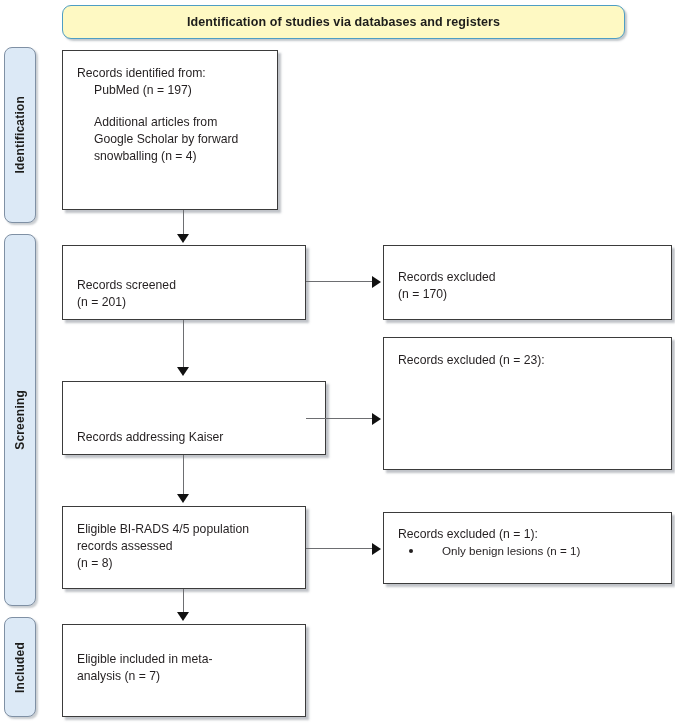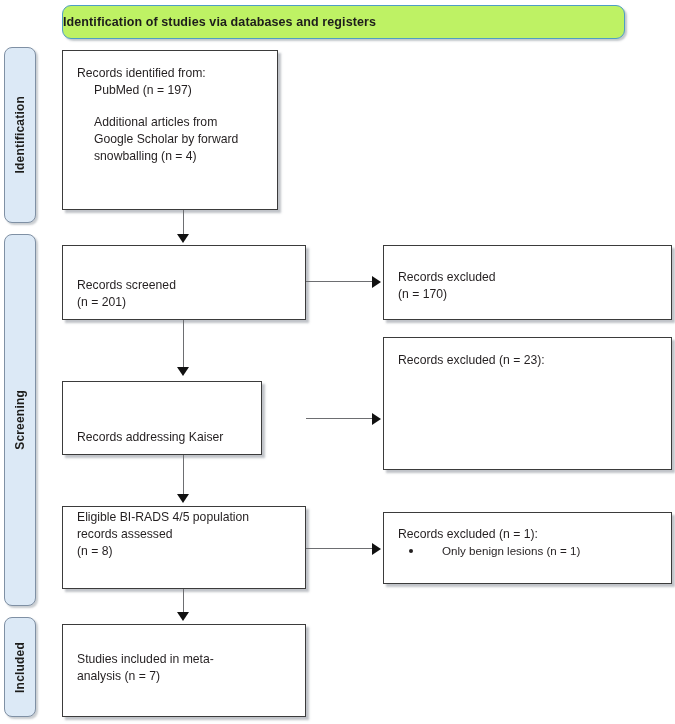--- a/index.html
+++ b/index.html
@@ -19,27 +19,27 @@
     background: #ffffff;
   }
 
   
   .banner {
     position: absolute;
     left: 62px;
     top: 5px;
     width: 563px;
     height: 34px;
-    background: #bef264;
+    background: #fef9c3;
     border: 1.5px solid #4e9ec4;
     border-radius: 9px;
     box-sizing: border-box;
     display: flex;
     align-items: center;
-    justify-content: flex-start;
+    justify-content: center;
     box-shadow: 2px 2px 2px rgba(120,130,140,0.45);
   }
   .banner-text {
     font-size: 12.5px;
     font-weight: bold;
     letter-spacing: 0.1px;
     color: #1d1d1b;
     text-align: center;
   }
 
@@ -110,30 +110,30 @@
     width: 4px;
     height: 4px;
     border-radius: 50%;
     background: #231f20;
   }
 
   
   #box-identified      { left: 62px;  top: 50px;  width: 216px; height: 160px; }
   #box-screened        { left: 62px;  top: 245px; width: 244px; height: 75px;  }
   #box-excluded-170    { left: 383px; top: 245px; width: 289px; height: 75px;  }
-  #box-kaiser          { left: 62px;  top: 381px; width: 200px; height: 74px;  }
+  #box-kaiser          { left: 62px;  top: 381px; width: 264px; height: 74px;  }
   #box-excluded-23     { left: 383px; top: 337px; width: 289px; height: 133px; }
   #box-eligible        { left: 62px;  top: 506px; width: 244px; height: 83px;  }
   #box-excluded-1      { left: 383px; top: 512px; width: 289px; height: 72px;  }
   #box-included        { left: 62px;  top: 624px; width: 244px; height: 93px;  }
 
   
   #box-screened, #box-kaiser { display: flex; flex-direction: column; justify-content: flex-end; padding-top: 8px; }
   #box-excluded-170 { display: flex; flex-direction: column; justify-content: center; }
-  #box-eligible { padding-top: 2px; }
+  #box-eligible { padding-top: 14px; }
   #box-included { padding-top: 26px; }
   #box-excluded-1 { padding-top: 13px; }
 
   
   .v-line {
     position: absolute;
     width: 1.4px;
     background: #6d6e71;
   }
   .h-line {
@@ -250,17 +250,17 @@
     <div class="heading">Records excluded (n = 1):</div>
     <ul class="reasons">
       <li>Only benign lesions (n = 1)</li>
     </ul>
   </div>
 
   <div class="v-line" id="vline-4"></div>
   <div class="arrow-down" id="varrow-4"></div>
 
   <div class="box" id="box-included">
-    <div class="line">Studies included in meta-</div>
+    <div class="line">Eligible included in meta-</div>
     <div class="line">analysis (n = 7)</div>
   </div>
 
 </div>
 
 </body></html>

